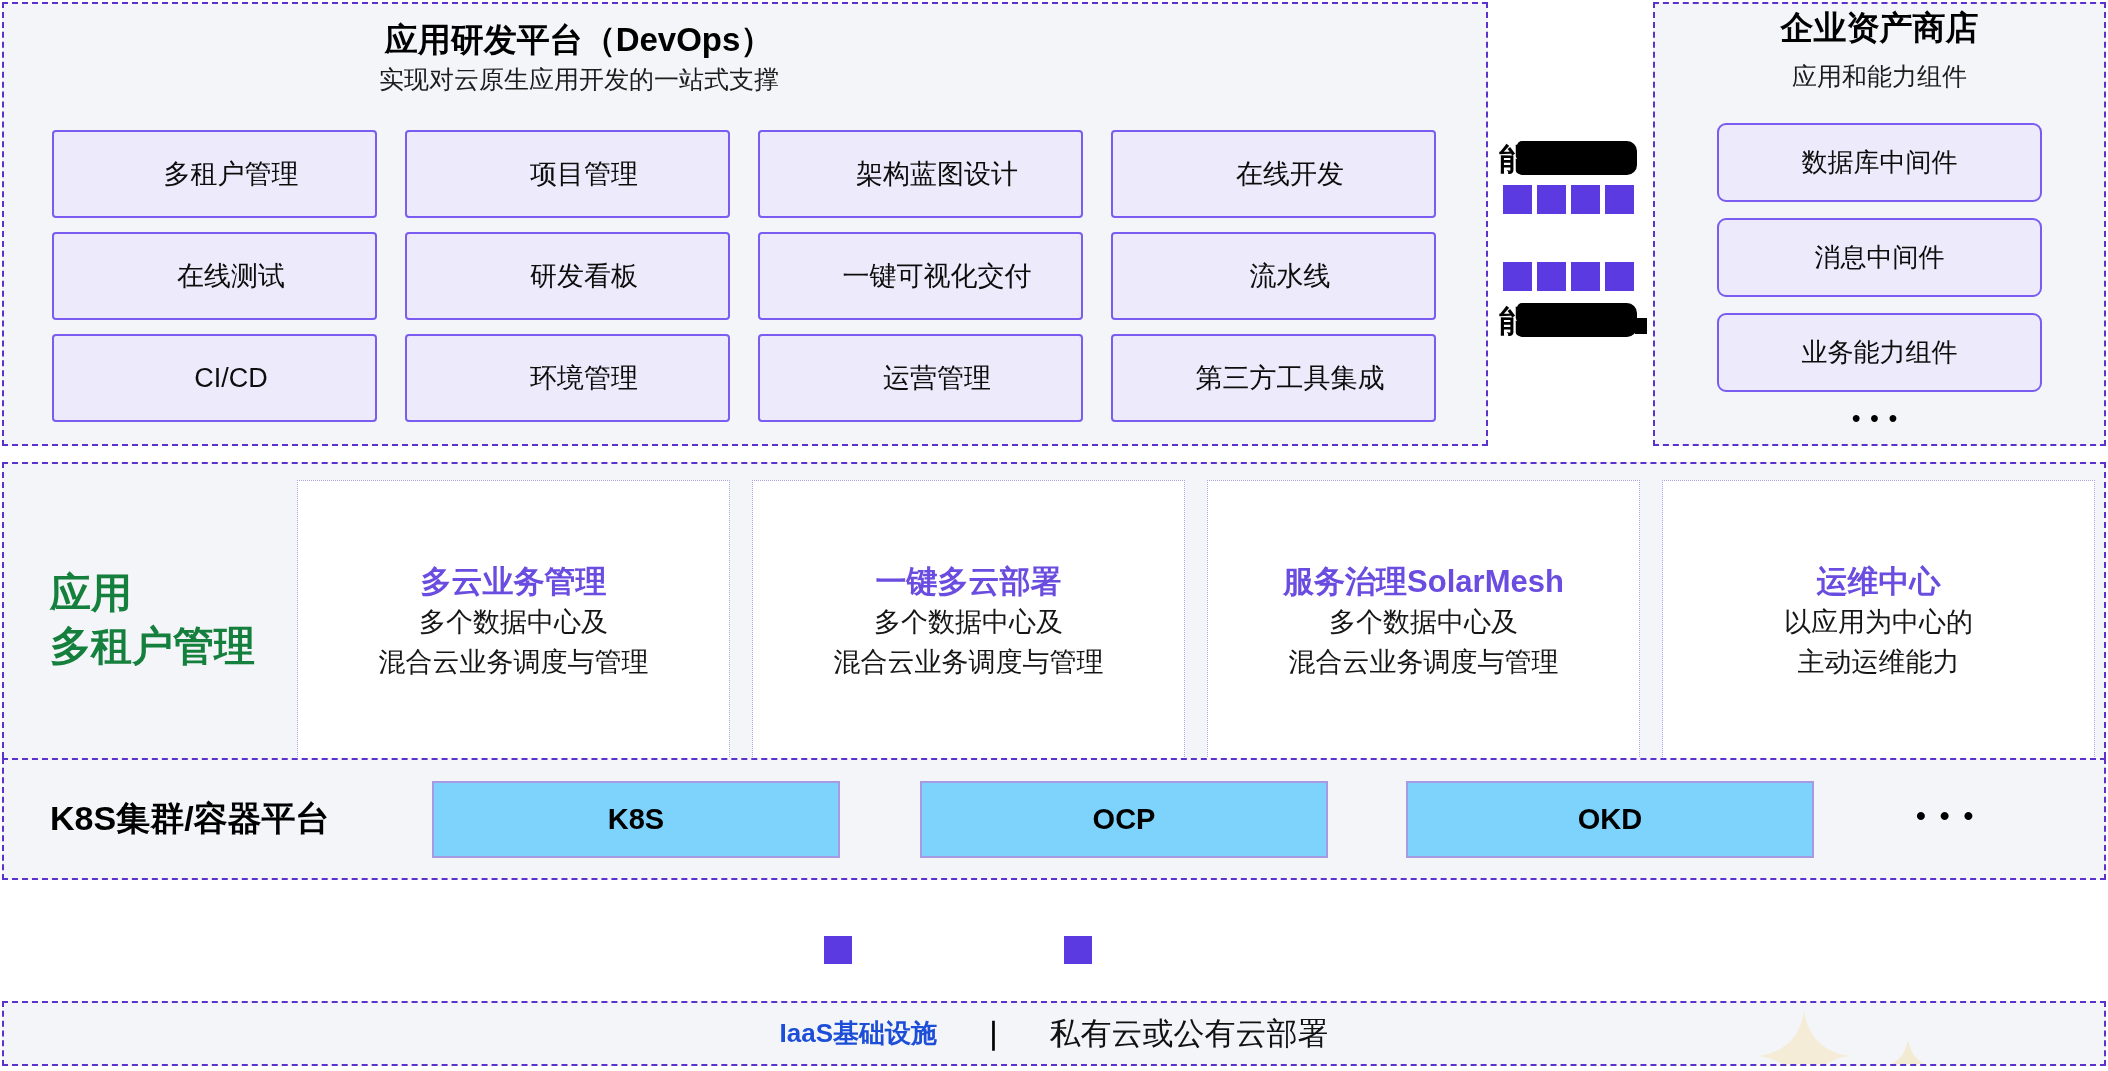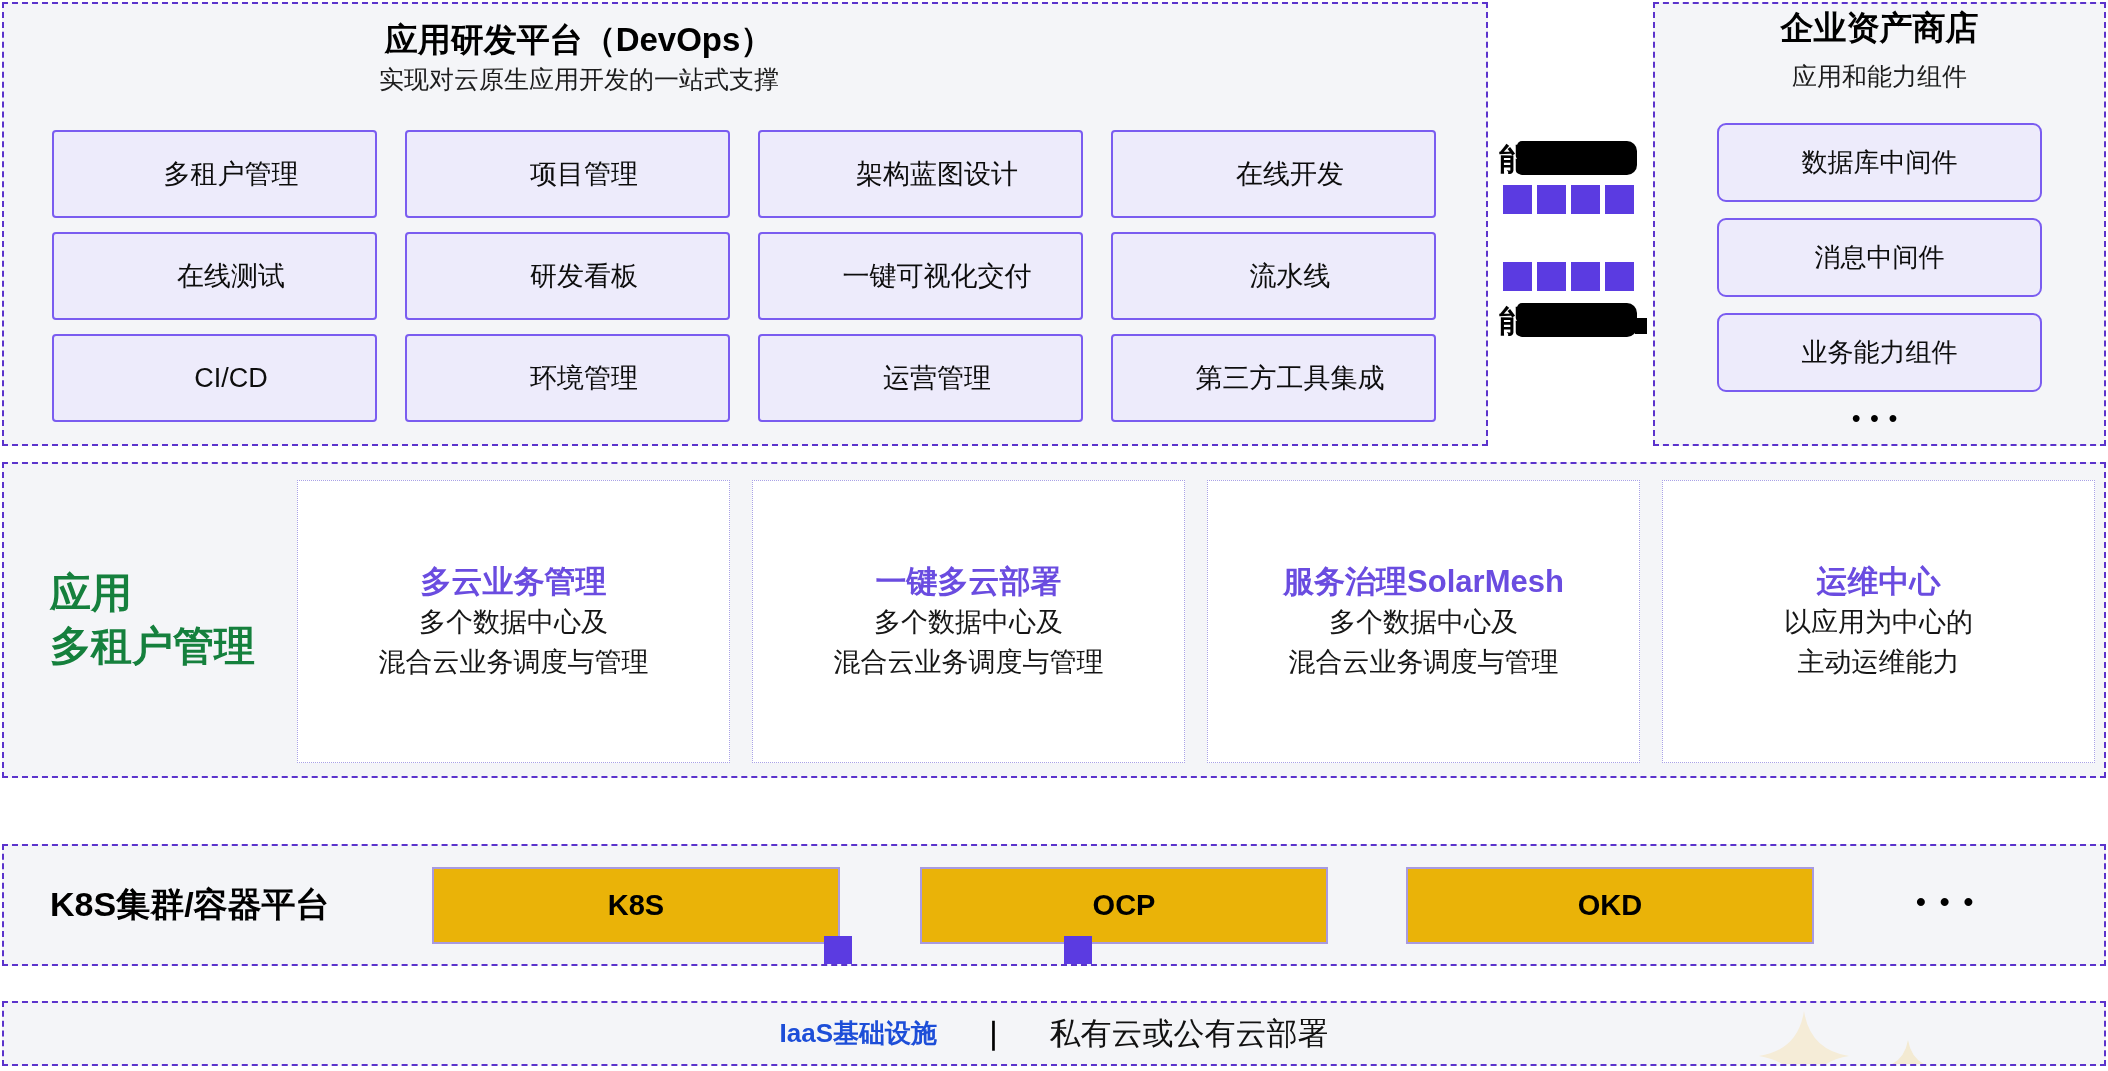--- a/index.html
+++ b/index.html
@@ -45,24 +45,24 @@
   #band-appmgmt { left:2px; top:462px; width:2104px; height:316px; }
   .appmgmt-label { position:absolute; left:46px; top:50%; transform:translateY(-50%);
     font-size:41px; font-weight:700; line-height:1.3; color:#15803d; }
   .cards { position:absolute; left:293px; top:16px; right:9px; bottom:13px; display:flex; gap:22px; }
   .card { flex:1; background:#fff; border:1px dotted #a9a2e6; display:flex; flex-direction:column;
     align-items:center; justify-content:center; text-align:center; }
   .card-title { font-size:31px; font-weight:700; color:#6a4ce0; }
   .card-desc { font-size:27px; line-height:1.45; color:#161616; }
 
   
-  #band-k8s { left:2px; top:844px; width:2104px; height:122px;text-decoration:underline; }
+  #band-k8s { left:2px; top:758px; width:2104px; height:122px;text-decoration:underline; }
   .k8s-label { position:absolute; left:46px; top:50%; transform:translateY(-50%);
     font-size:34px; font-weight:700; color:#000; }
-  .k8s-box { position:absolute; top:21px; width:408px; height:77px; background:#eab308;
+  .k8s-box { position:absolute; top:21px; width:408px; height:77px; background:#7dd3fc;
     border:2px solid #a89ae0; display:flex; align-items:center; justify-content:center;
     font-size:29px; font-weight:700; color:#000; }
   .k8s-box.b1 { left:428px; } .k8s-box.b2 { left:916px; } .k8s-box.b3 { left:1402px; }
   .k8s-dots { position:absolute; left:1912px; top:50%; transform:translateY(-58%);
     font-size:28px; font-weight:700; letter-spacing:14px; color:#000; }
 
   
   .gap-sq { position:absolute; width:28px; height:28px; background:#5b3be1; }
   #gap-sq-1 { left:824px; top:936px; }
   #gap-sq-2 { left:1064px; top:936px; }

